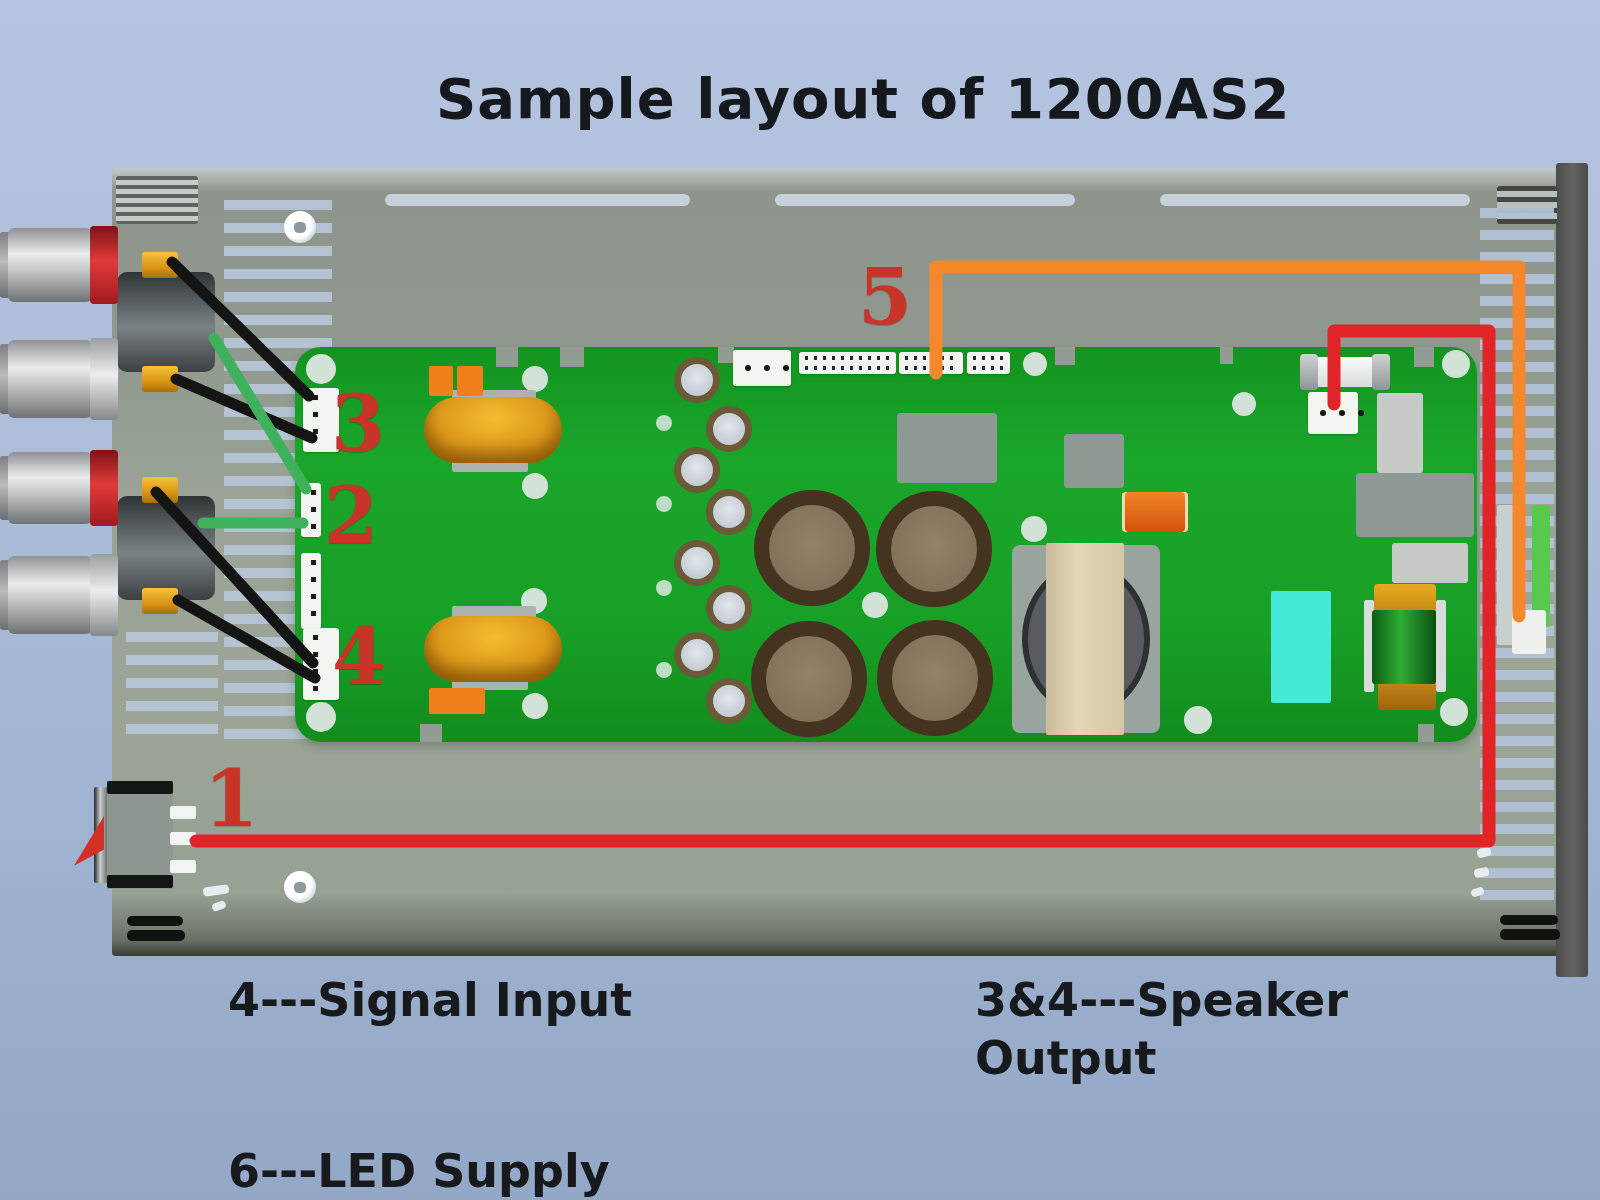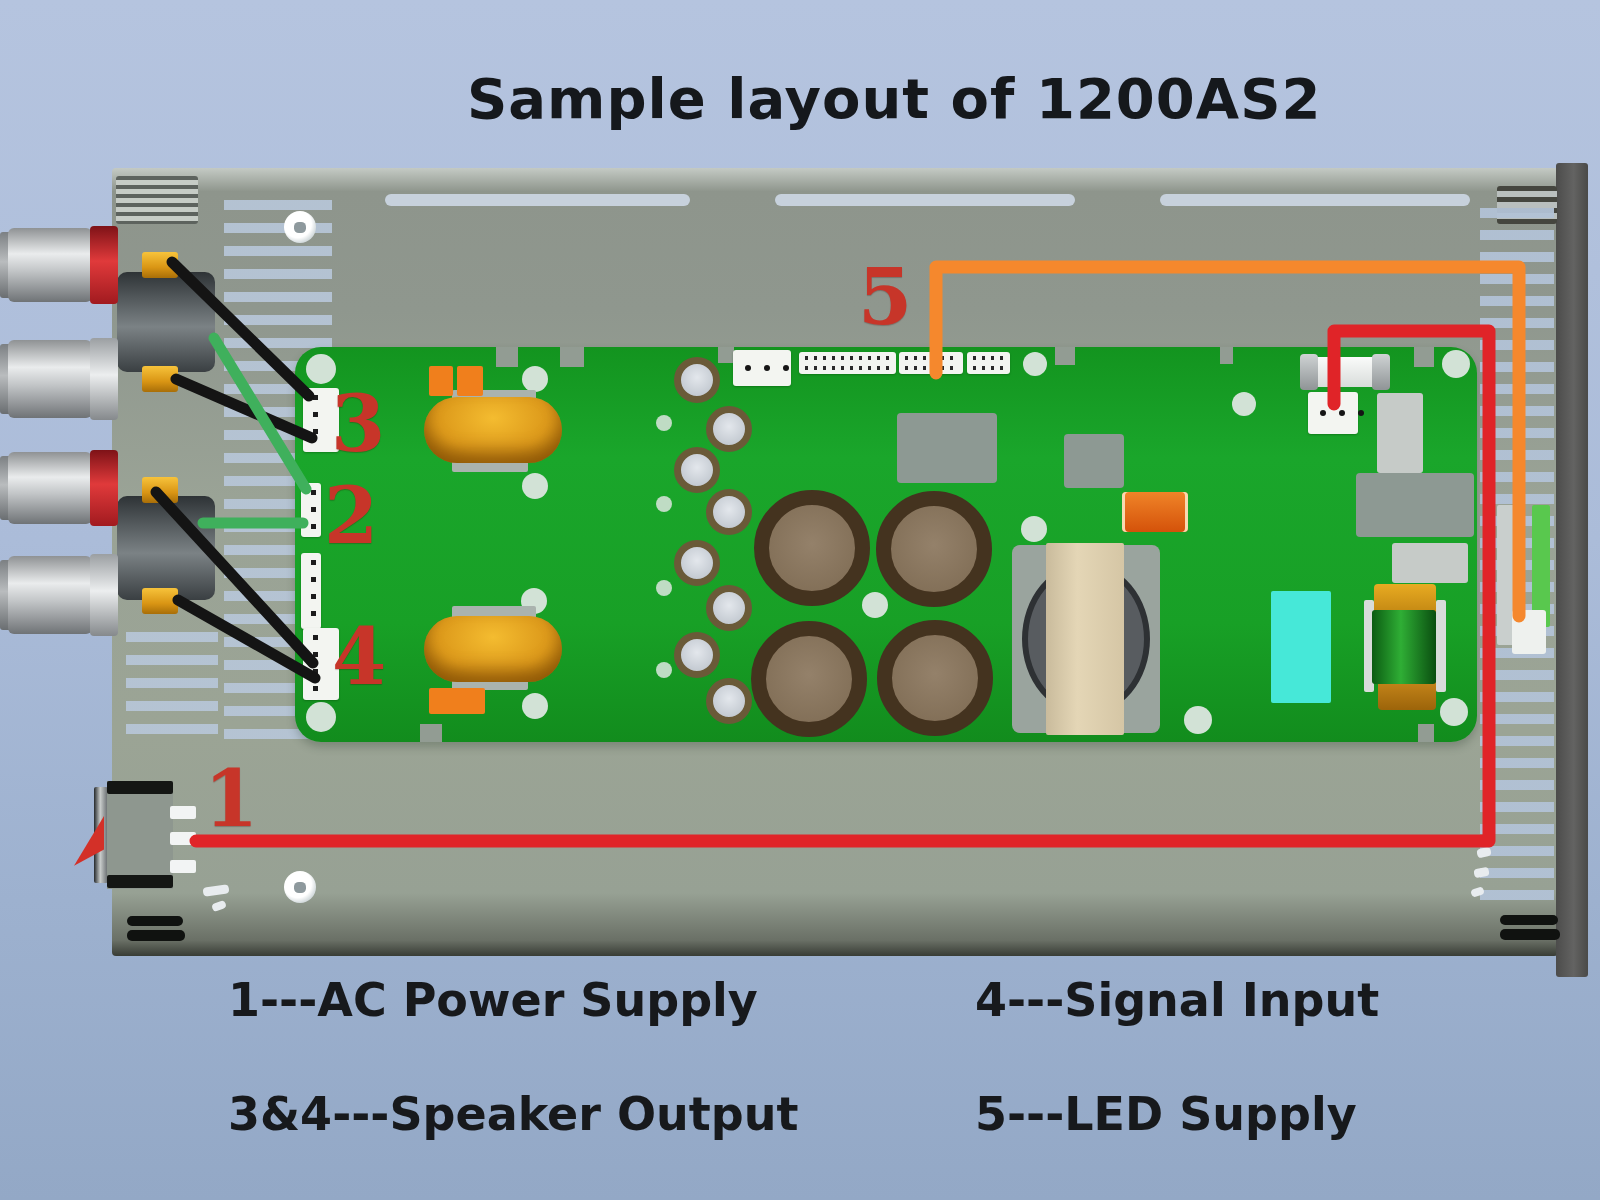--- a/index.html
+++ b/index.html
@@ -104,21 +104,21 @@
   .edge-green{left:1532px;top:505px;width:18px;height:122px;background:#59c84e;z-index:3;border-radius:2px;}
   .edge-conn{left:1512px;top:610px;width:34px;height:44px;background:#eef1ee;z-index:4;border-radius:3px;}
 
   .wires{left:0;top:0;width:1600px;height:1200px;z-index:7;pointer-events:none;}
 </style>
 </head>
 <body>
 
 <div class="canvas">
 
-  <div class="abs title" style="left:467px;top:66px;">Sample layout of 1200AS2</div>
+  <div class="abs title" style="left:436px;top:66px;">Sample layout of 1200AS2</div>
 
   <div class="abs chassis-body"></div>
   <div class="abs right-bar"></div>
   <div class="abs fins tl"></div>
   <div class="abs fins tr"></div>
   <div class="abs topslot" style="left:385px;width:305px;"></div>
   <div class="abs topslot" style="left:775px;width:300px;"></div>
   <div class="abs topslot" style="left:1160px;width:310px;"></div>
   <div class="abs slotfield" style="left:224px;top:200px;width:108px;height:540px;"></div>
   <div class="abs slotfield" style="left:126px;top:632px;width:92px;height:112px;"></div>
@@ -269,19 +269,18 @@
     <path d="M936,373 L936,267 L1519,267 L1519,616" fill="none" stroke-width="13" stroke-linecap="round" stroke-linejoin="round" stroke="#f5882d"></path>
   </svg>
 
   <div class="abs callout" style="left:204px;top:760px;">1</div>
   <div class="abs callout" style="left:324px;top:477px;">2</div>
   <div class="abs callout" style="left:331px;top:385px;">3</div>
   <div class="abs callout" style="left:332px;top:618px;">4</div>
   <div class="abs callout" style="left:858px;top:258px;">5</div>
 
   <div class="abs legend" style="left:228px;top:972px;width:1250px;">
-    <div>1---AC Power Supply</div>
     <div>4---Signal Input</div>
     <div>3&amp;4---Speaker Output</div>
-    <div>5---LED Supply</div>
+    <div>6---LED Supply</div>
   </div>
 
 </div>
 
 </body></html>

